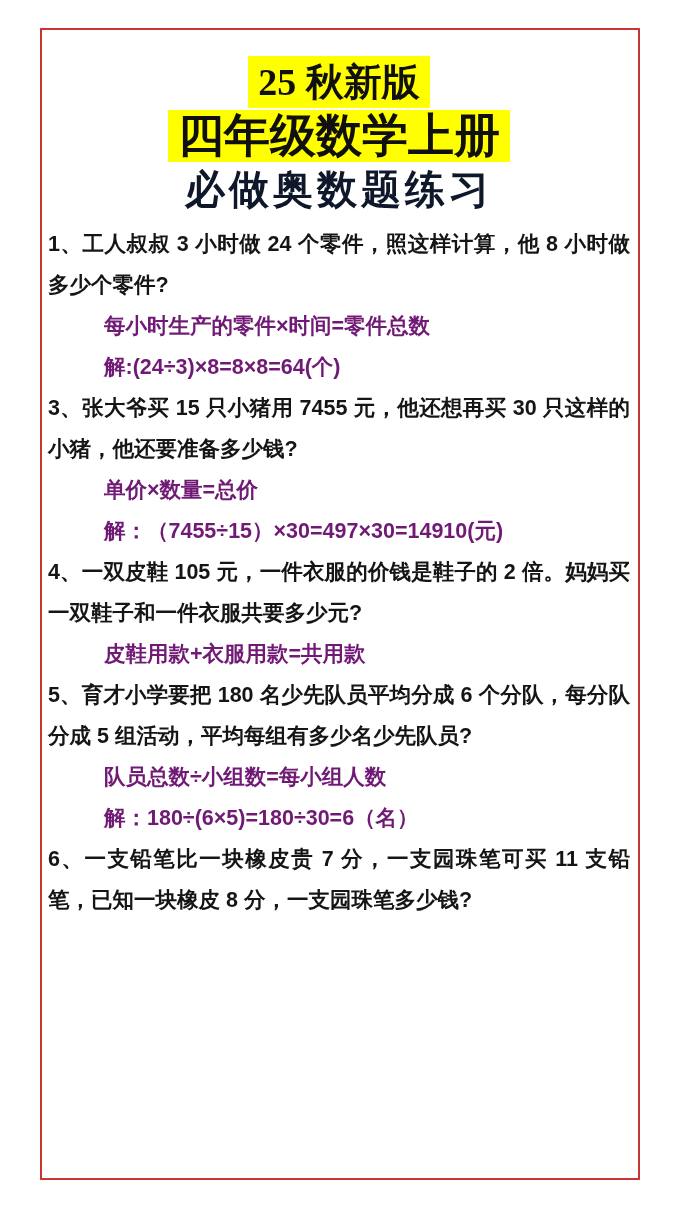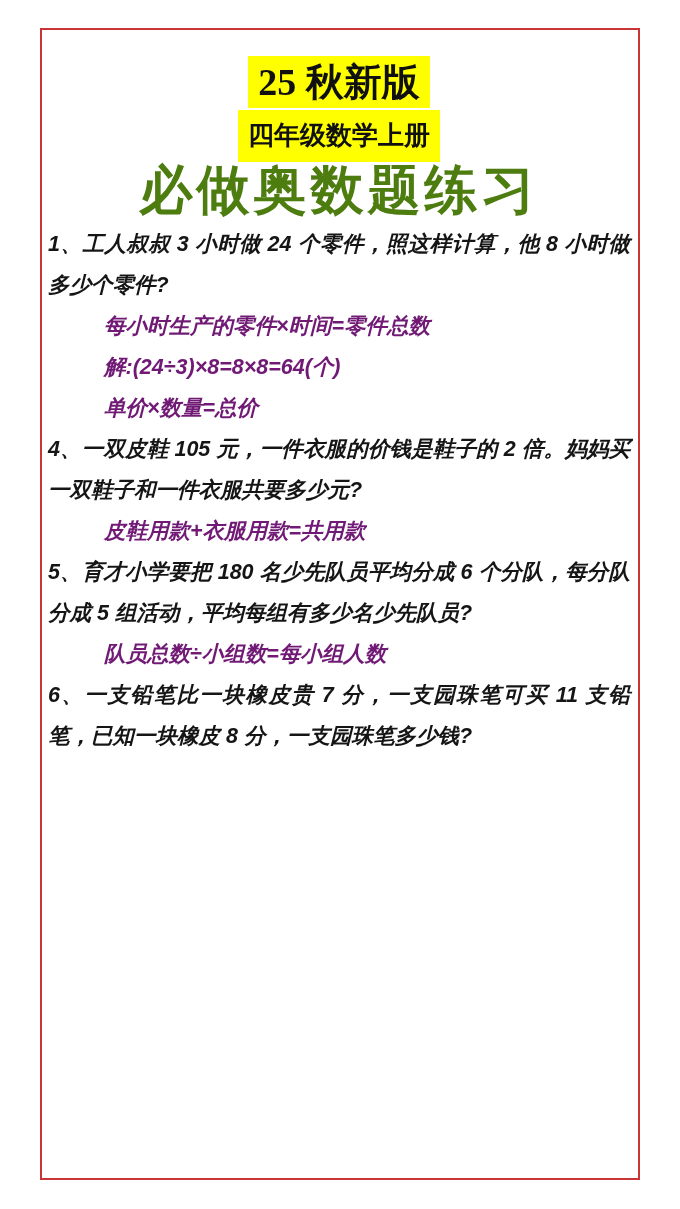--- a/index.html
+++ b/index.html
@@ -35,34 +35,33 @@
   }
   .title-line {
     line-height: 50px;
   }
   .title-line .hl {
     display: inline-block;
     background: #ffff00;
     padding: 1px 10px;
   }
   .t1 { font-size: 38px; }
-  .t2 { font-size: 26px; margin-top: 2px; }
+  .t2 { font-size: 46px; margin-top: 2px; }
   .t3 {
-    font-size: 53px;
+    font-size: 40px;
     line-height: 52px;
-    color: #4d7c0f;
+    color: #0f172a;
     letter-spacing: 4px;
     margin-top: 2px;
   }
   .problems {
     margin-top: 8px;
     font-size: 21.5px;
     font-weight: 700;
     line-height: 41px;
-    font-style: italic;
   }
   .question {
     color: #151515;
     text-align: justify;
     text-justify: inter-ideograph;
   }
   .red-line {
     color: #701a75;
     padding-left: 56px;
   }
@@ -82,31 +81,34 @@
     <div class="problems">
 
       <div class="problem">
         <div class="question">1、工人叔叔 3 小时做 24 个零件，照这样计算，他 8 小时做多少个零件?</div>
         <div class="red-line">每小时生产的零件×时间=零件总数</div>
         <div class="red-line">解:(24÷3)×8=8×8=64(个)</div>
       </div>
 
 
       <div class="problem">
+        <div class="question">3、张大爷买 15 只小猪用 7455 元，他还想再买 30 只这样的小猪，他还要准备多少钱?</div>
         <div class="red-line">单价×数量=总价</div>
+        <div class="red-line">解：（7455÷15）×30=497×30=14910(元)</div>
       </div>
 
       <div class="problem">
         <div class="question">4、一双皮鞋 105 元，一件衣服的价钱是鞋子的 2 倍。妈妈买一双鞋子和一件衣服共要多少元?</div>
         <div class="red-line">皮鞋用款+衣服用款=共用款</div>
       </div>
 
       <div class="problem">
         <div class="question">5、育才小学要把 180 名少先队员平均分成 6 个分队，每分队分成 5 组活动，平均每组有多少名少先队员?</div>
         <div class="red-line">队员总数÷小组数=每小组人数</div>
+        <div class="red-line">解：180÷(6×5)=180÷30=6（名）</div>
       </div>
 
       <div class="problem">
         <div class="question">6、一支铅笔比一块橡皮贵 7 分，一支园珠笔可买 11 支铅笔，已知一块橡皮 8 分，一支园珠笔多少钱?</div>
       </div>
 
     </div>
   </div>
 </div>
 

